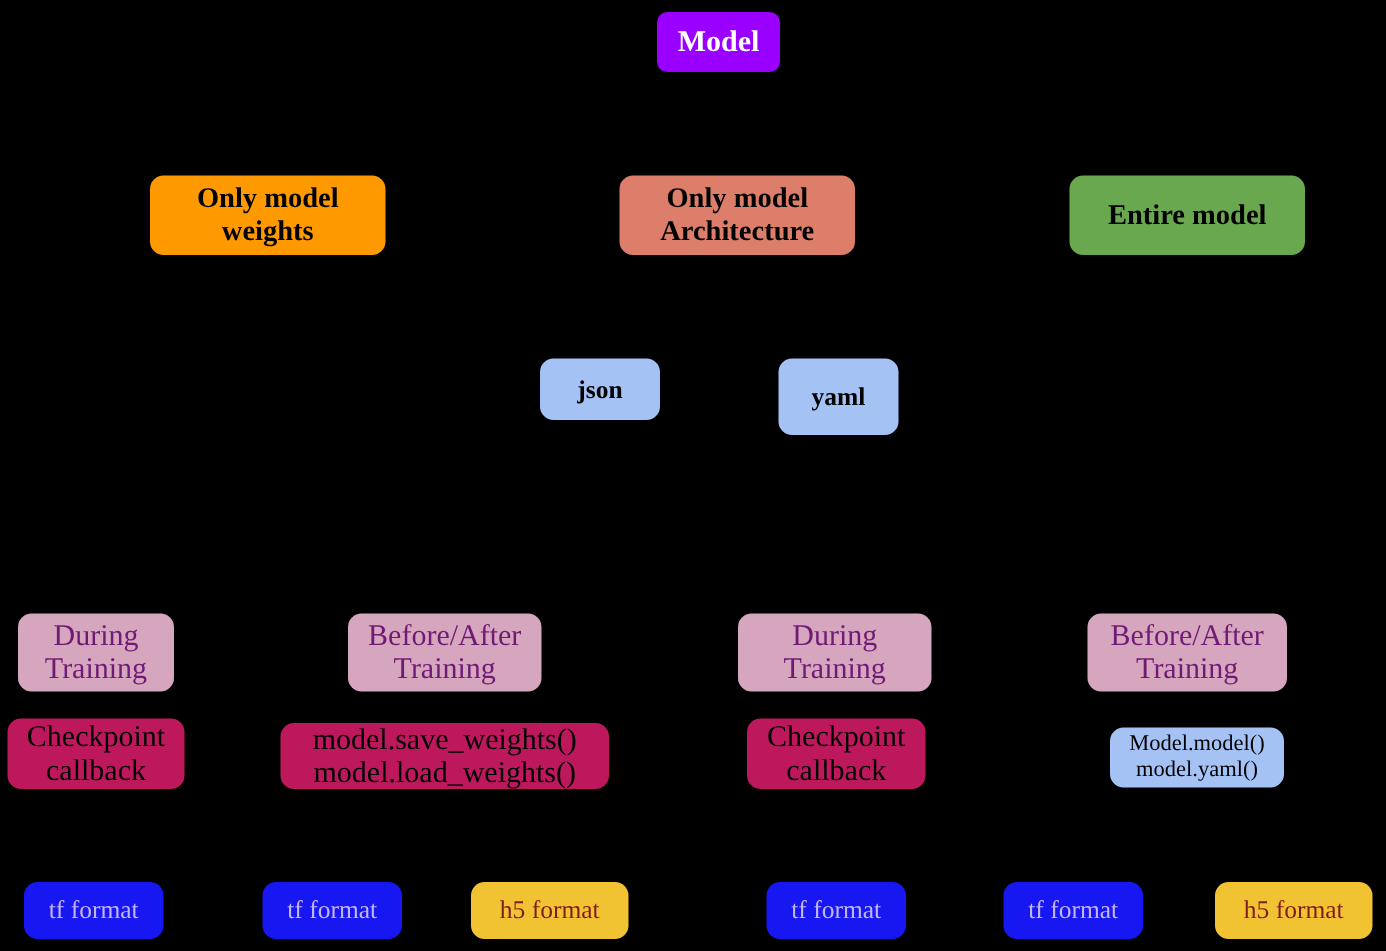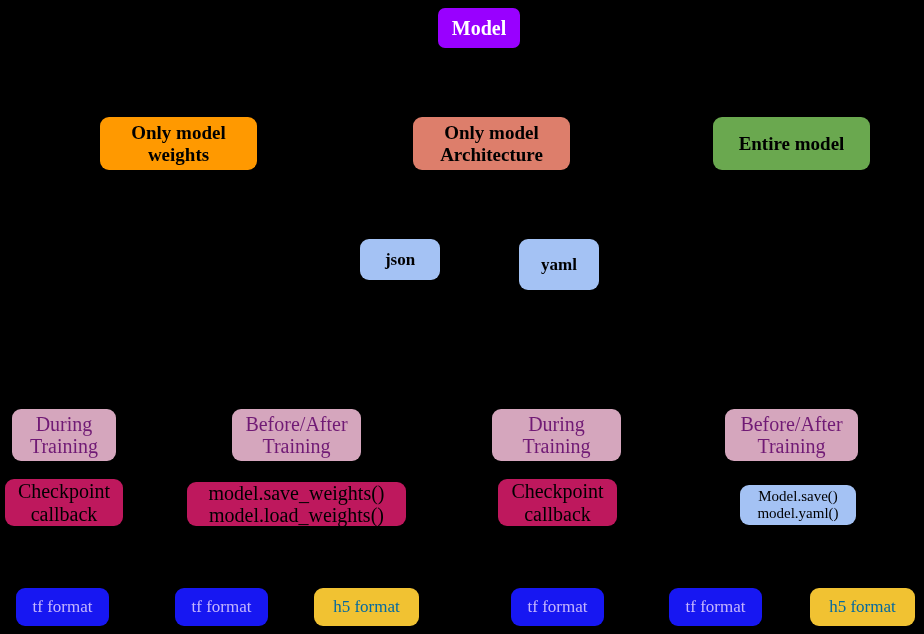--- a/index.html
+++ b/index.html
@@ -35,39 +35,39 @@
   
   .t-root     { background: #9900ff; color: #ffffff; font-weight: bold; font-size: 20px; border-radius: 7px; }
   .t-weights  { background: #ff9900; color: #000000; font-weight: bold; font-size: 19px; }
   .t-arch     { background: #dd7e6b; color: #000000; font-weight: bold; font-size: 19px; }
   .t-entire   { background: #6aa84f; color: #000000; font-weight: bold; font-size: 19px; }
   .t-serial   { background: #a4c2f4; color: #000000; font-weight: bold; font-size: 17px; }
   .t-phase    { background: #d5a6bd; color: #701a75; font-weight: normal; font-size: 20px; }
   .t-api      { background: #be185d; color: #000000; font-weight: normal; font-size: 20px; }
   .t-api-sm   { background: #a4c2f4; color: #000000; font-weight: normal; font-size: 15px; }
   .t-tf       { background: #1717f2; color: #c4b5fd; font-weight: normal; font-size: 17px; }
-  .t-h5       { background: #f1c232; color: #0369a1; font-weight: normal; font-size: 17px; }
+  .t-h5       { background: #f1c232; color: #7f1d1d; font-weight: normal; font-size: 17px; }
 </style>
 </head>
 <body>
 
 <div id="canvas">
     <div class="node t-root" style="left: 438px; top: 8px; width: 82px; height: 40px;"><span class="line">Model</span></div>
     <div class="node t-weights" style="left: 100px; top: 117px; width: 157px; height: 53px;"><span class="line">Only model</span><span class="line">weights</span></div>
     <div class="node t-arch" style="left: 413px; top: 117px; width: 157px; height: 53px;"><span class="line">Only model</span><span class="line">Architecture</span></div>
     <div class="node t-entire" style="left: 713px; top: 117px; width: 157px; height: 53px;"><span class="line">Entire model</span></div>
     <div class="node t-serial" style="left: 360px; top: 239px; width: 80px; height: 41px;"><span class="line">json</span></div>
     <div class="node t-serial" style="left: 519px; top: 239px; width: 80px; height: 51px;"><span class="line">yaml</span></div>
     <div class="node t-phase" style="left: 12px; top: 409px; width: 104px; height: 52px;"><span class="line">During</span><span class="line">Training</span></div>
     <div class="node t-phase" style="left: 232px; top: 409px; width: 129px; height: 52px;"><span class="line">Before/After</span><span class="line">Training</span></div>
     <div class="node t-phase" style="left: 492px; top: 409px; width: 129px; height: 52px;"><span class="line">During</span><span class="line">Training</span></div>
     <div class="node t-phase" style="left: 725px; top: 409px; width: 133px; height: 52px;"><span class="line">Before/After</span><span class="line">Training</span></div>
     <div class="node t-api" style="left: 5px; top: 479px; width: 118px; height: 47px;"><span class="line">Checkpoint</span><span class="line">callback</span></div>
     <div class="node t-api" style="left: 187px; top: 482px; width: 219px; height: 44px; align-items: flex-end;"><span class="line">model.save_weights()</span><span class="line">model.load_weights()</span></div>
     <div class="node t-api" style="left: 498px; top: 479px; width: 119px; height: 47px;"><span class="line">Checkpoint</span><span class="line">callback</span></div>
-    <div class="node t-api-sm" style="left: 740px; top: 485px; width: 116px; height: 40px;"><span class="line">Model.save()</span><span class="line">model.yaml()</span></div>
+    <div class="node t-api-sm" style="left: 740px; top: 485px; width: 116px; height: 40px;"><span class="line">Model.model()</span><span class="line">model.yaml()</span></div>
     <div class="node t-tf" style="left: 16px; top: 588px; width: 93px; height: 38px;"><span class="line">tf format</span></div>
     <div class="node t-tf" style="left: 175px; top: 588px; width: 93px; height: 38px;"><span class="line">tf format</span></div>
     <div class="node t-h5" style="left: 314px; top: 588px; width: 105px; height: 38px;"><span class="line">h5 format</span></div>
     <div class="node t-tf" style="left: 511px; top: 588px; width: 93px; height: 38px;"><span class="line">tf format</span></div>
     <div class="node t-tf" style="left: 669px; top: 588px; width: 93px; height: 38px;"><span class="line">tf format</span></div>
     <div class="node t-h5" style="left: 810px; top: 588px; width: 105px; height: 38px;"><span class="line">h5 format</span></div>
   </div>
 
 </body></html>

